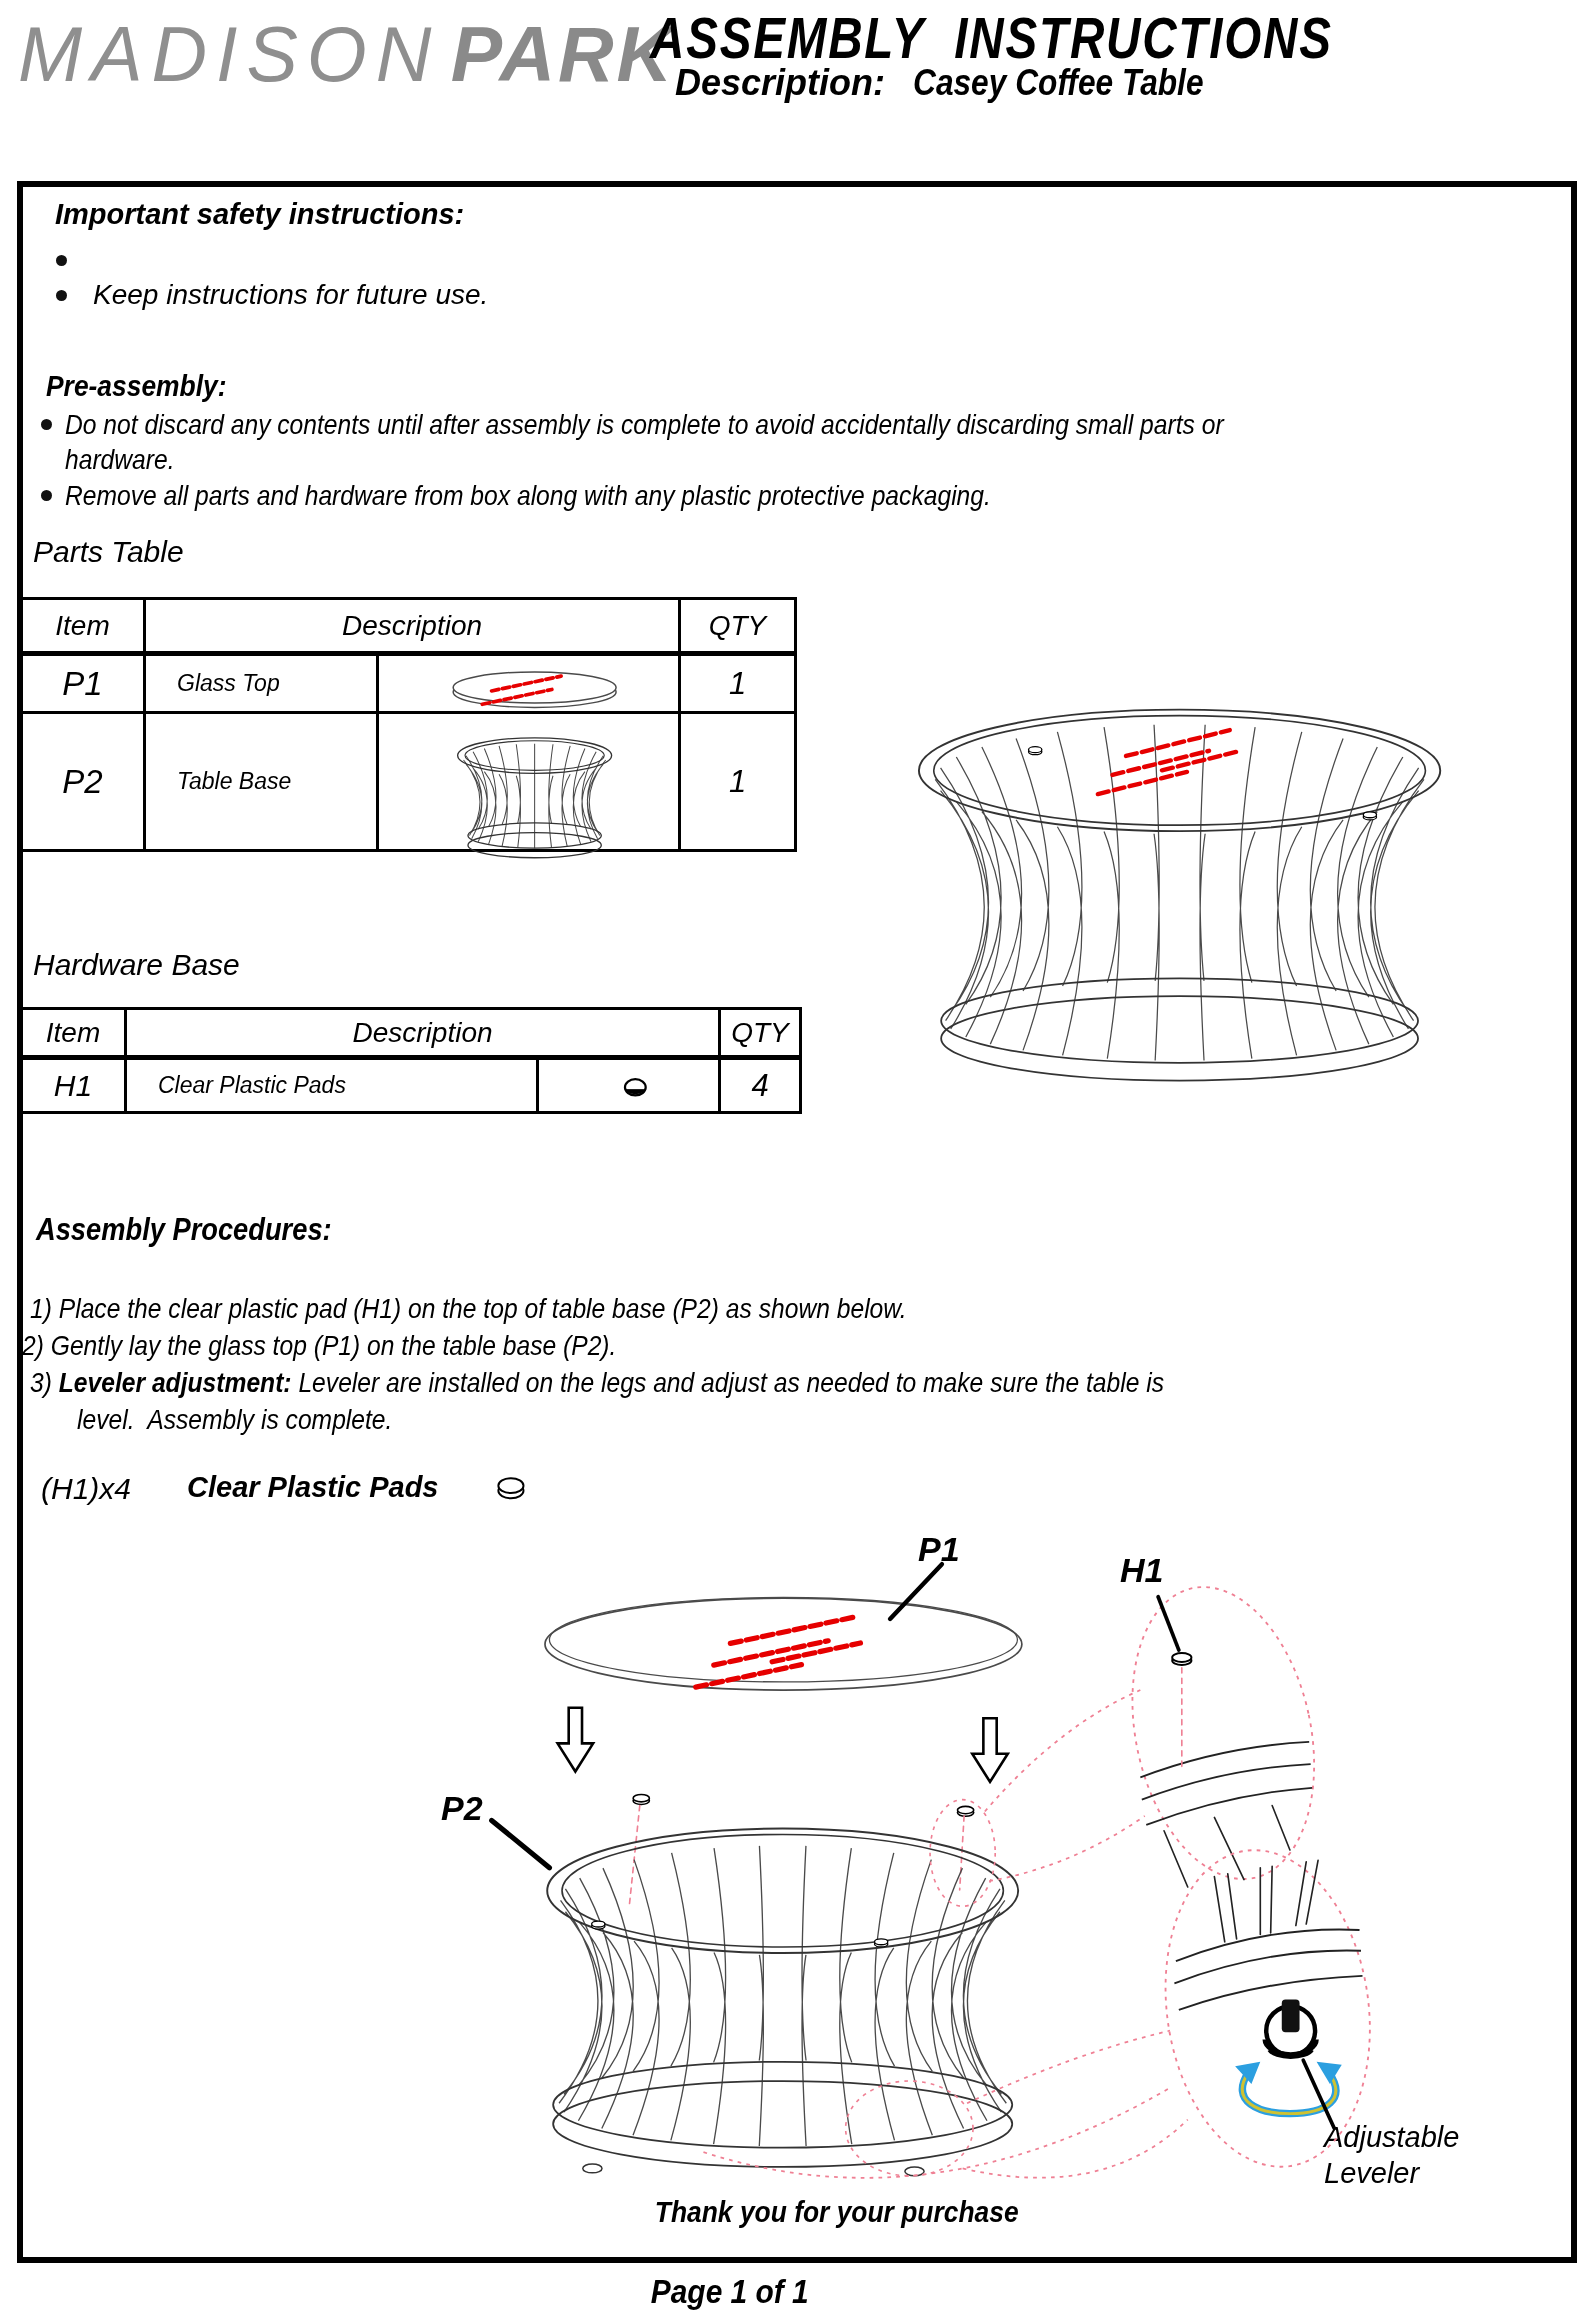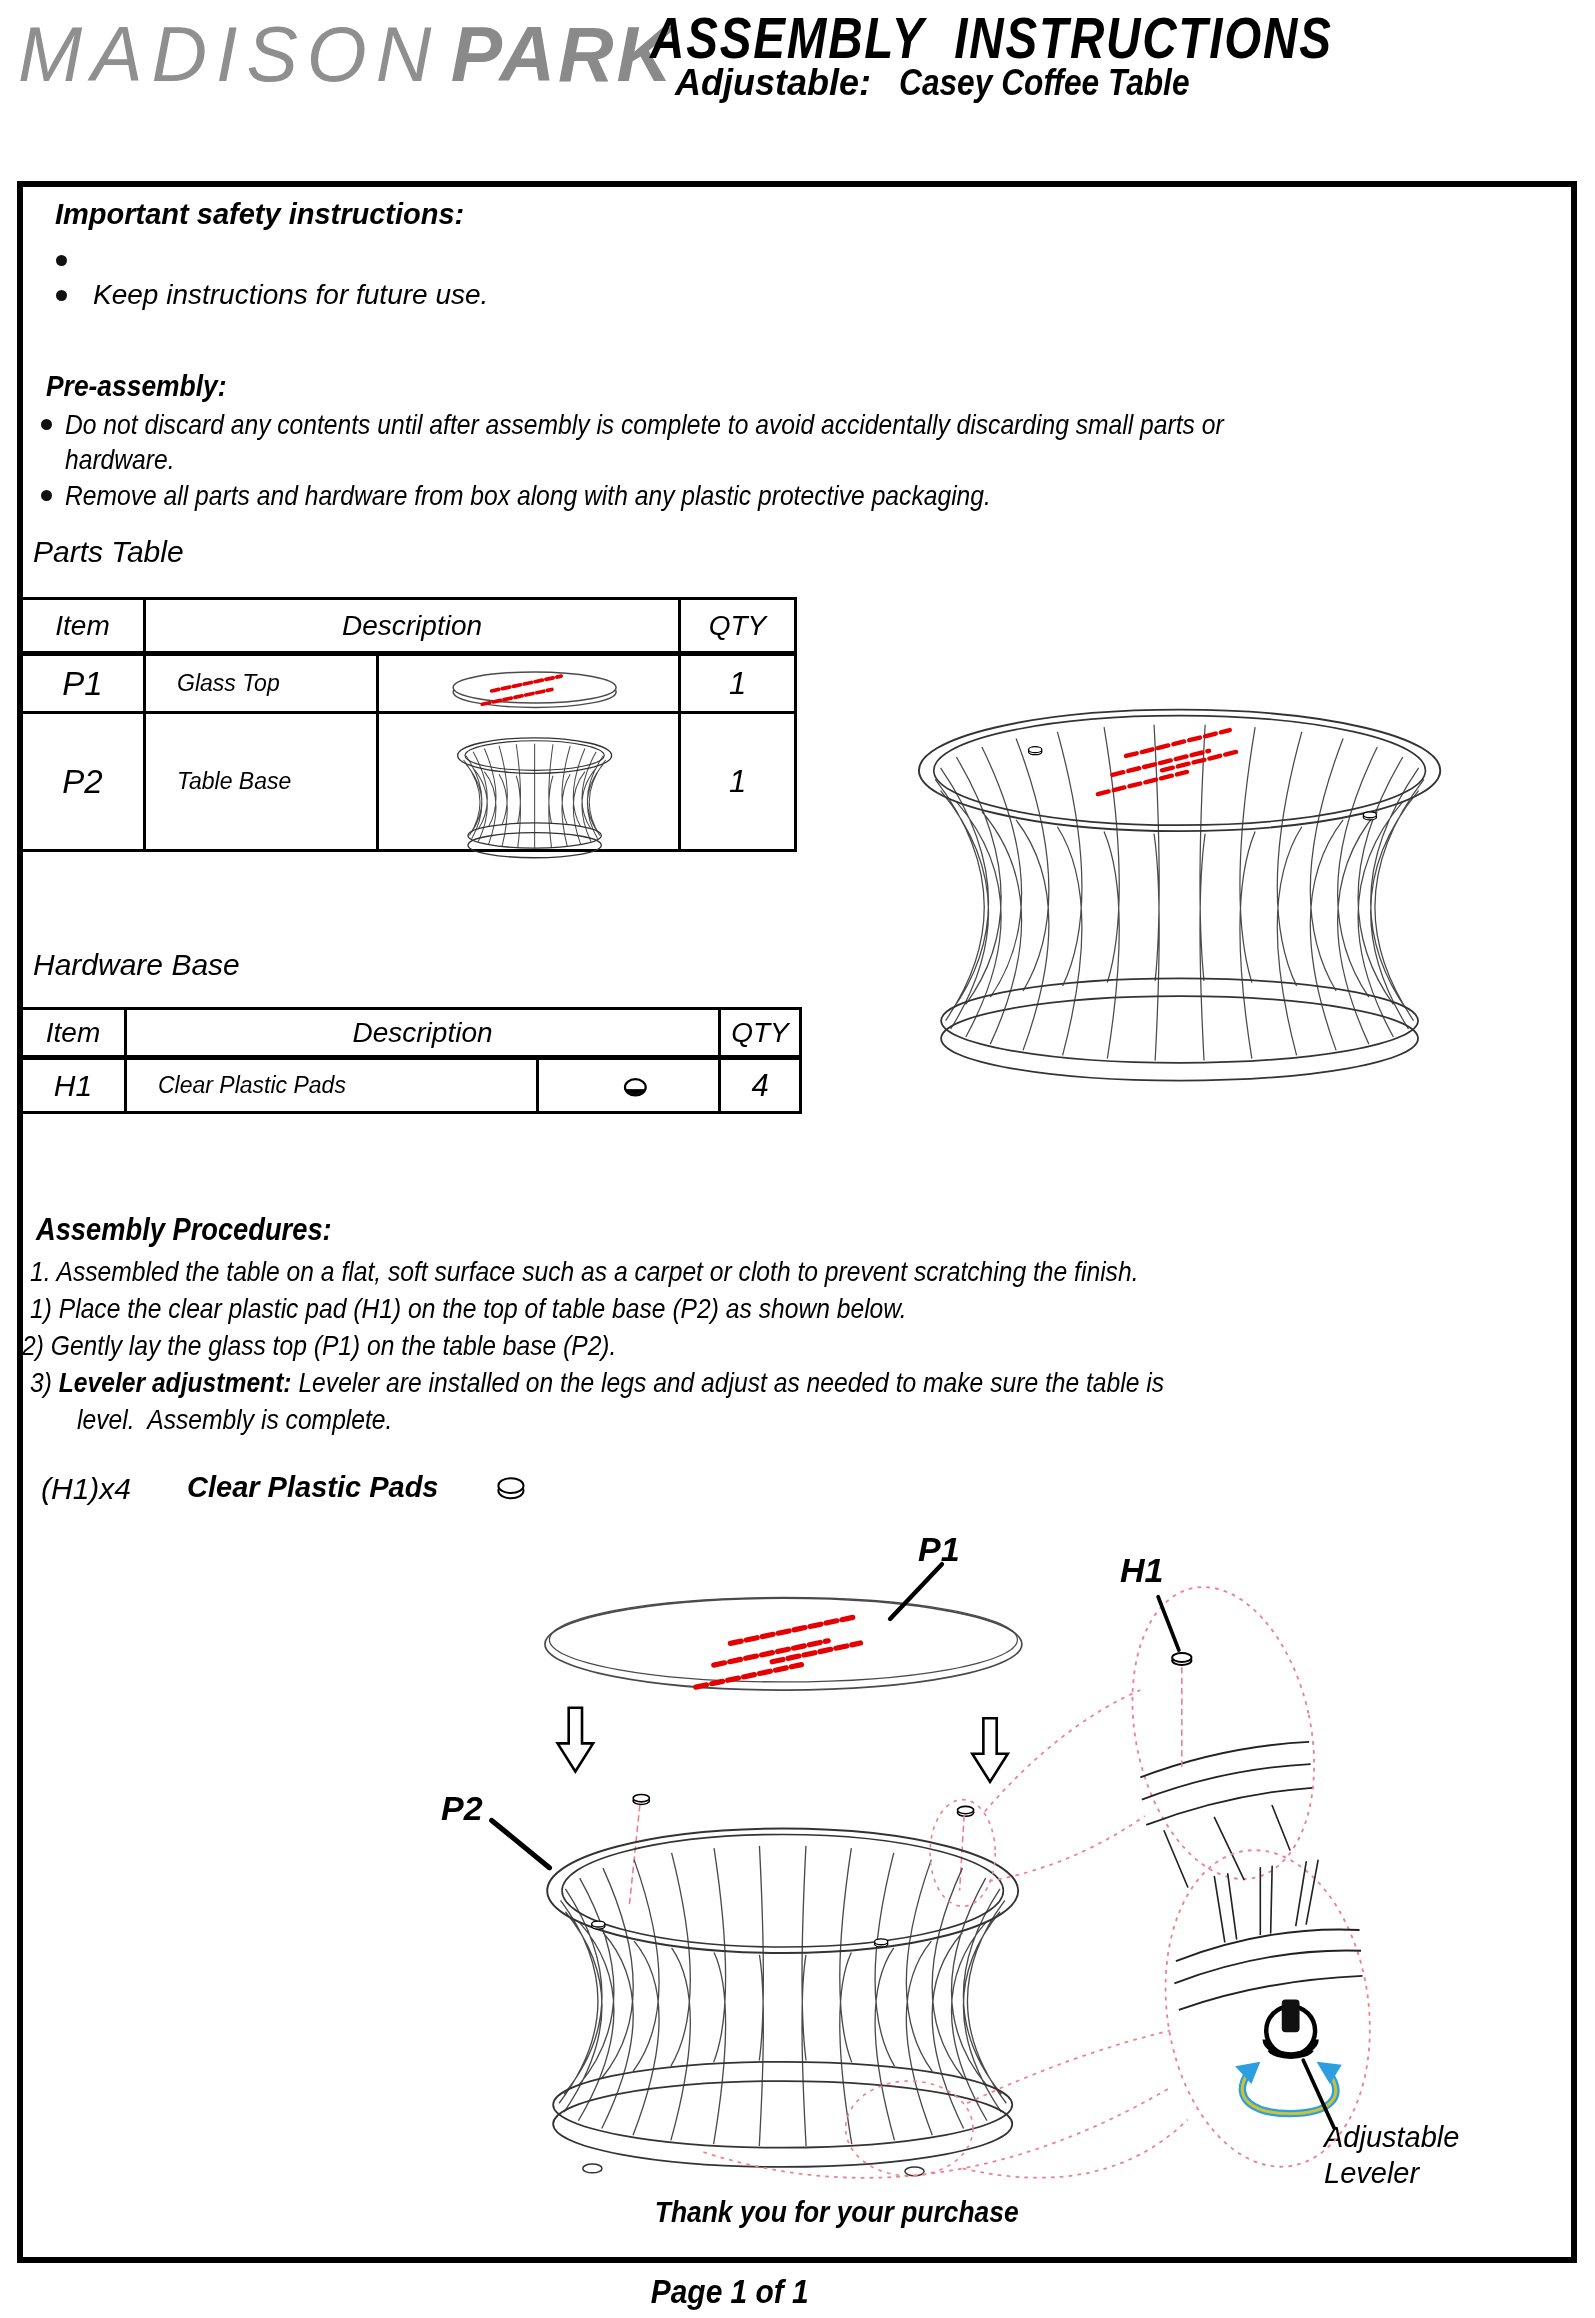--- a/index.html
+++ b/index.html
@@ -31,21 +31,21 @@
 
   <div class="abs" style="left:18px;top:10.4px;white-space:nowrap;">
     <span style="font-size:77px;font-weight:400;color:#8f8f8f;letter-spacing:9px;">MADISON</span><span style="font-size:77px;font-weight:700;color:#8a8a8a;letter-spacing:3px;margin-left:10.4px;">PARK</span>
   </div>
 
   <div class="abs" style="left:650px;top:4.4px;font-size:58px;font-weight:700;letter-spacing:2.2px;">
     <span class="cond2" style="white-space:pre;">ASSEMBLY  INSTRUCTIONS</span>
   </div>
 
   <div class="abs" style="left:675px;top:62px;font-size:36px;font-weight:700;white-space:nowrap;">
-    <span>Adjustable:</span>
+    <span>Description:</span>
     <span class="cond" style="margin-left:18px;">Casey Coffee Table</span>
   </div>
 
   <div id="main-box"></div>
 
   <div class="abs" style="left:55px;top:198px;font-size:29px;font-weight:700;">Important safety instructions:</div>
   <span class="bullet-dot" style="left:56px;top:255px;"></span>
   <span class="bullet-dot" style="left:56px;top:290px;"></span>
   <div class="abs body-t" style="left:93px;top:279px;">Keep instructions for future use.</div>
 
@@ -104,21 +104,20 @@
     <tr style="height:55px;">
       <td class="cell-item" style="font-size:30px;">H1</td>
       <td class="cell-desc">Clear Plastic Pads</td>
       <td></td>
       <td class="cell-qty">4</td>
     </tr>
   </tbody>
     </table>
 
   <div class="abs" style="left:36px;top:1212px;font-size:31px;font-weight:700;"><span class="cond">Assembly Procedures:</span></div>
-  <div class="abs body-t" style="left:30px;top:1256px;"><span class="cond">1. Assembled the table on a flat, soft surface such as a carpet or cloth to prevent scratching the finish.</span></div>
   <div class="abs body-t" style="left:30px;top:1293px;"><span class="cond">1) Place the clear plastic pad (H1) on the top of table base (P2) as shown below.</span></div>
   <div class="abs body-t" style="left:22px;top:1330px;"><span class="cond">2) Gently lay the glass top (P1) on the table base (P2).</span></div>
   <div class="abs body-t" style="left:30px;top:1367px;">
     <span class="cond"><span style="white-space:pre;">3) </span><span class="bold">Leveler adjustment:</span><span style="white-space:pre;"> Leveler are installed on the legs and adjust as needed to make sure the table is</span></span>
   </div>
   <div class="abs body-t" style="left:77px;top:1404px;"><span class="cond" style="white-space:pre;">level.  Assembly is complete.</span></div>
 
   <div class="abs" style="left:41px;top:1472px;font-size:30px;">(H1)x4</div>
   <div class="abs" style="left:187px;top:1471px;font-size:29px;font-weight:700;">Clear Plastic Pads</div>
 

